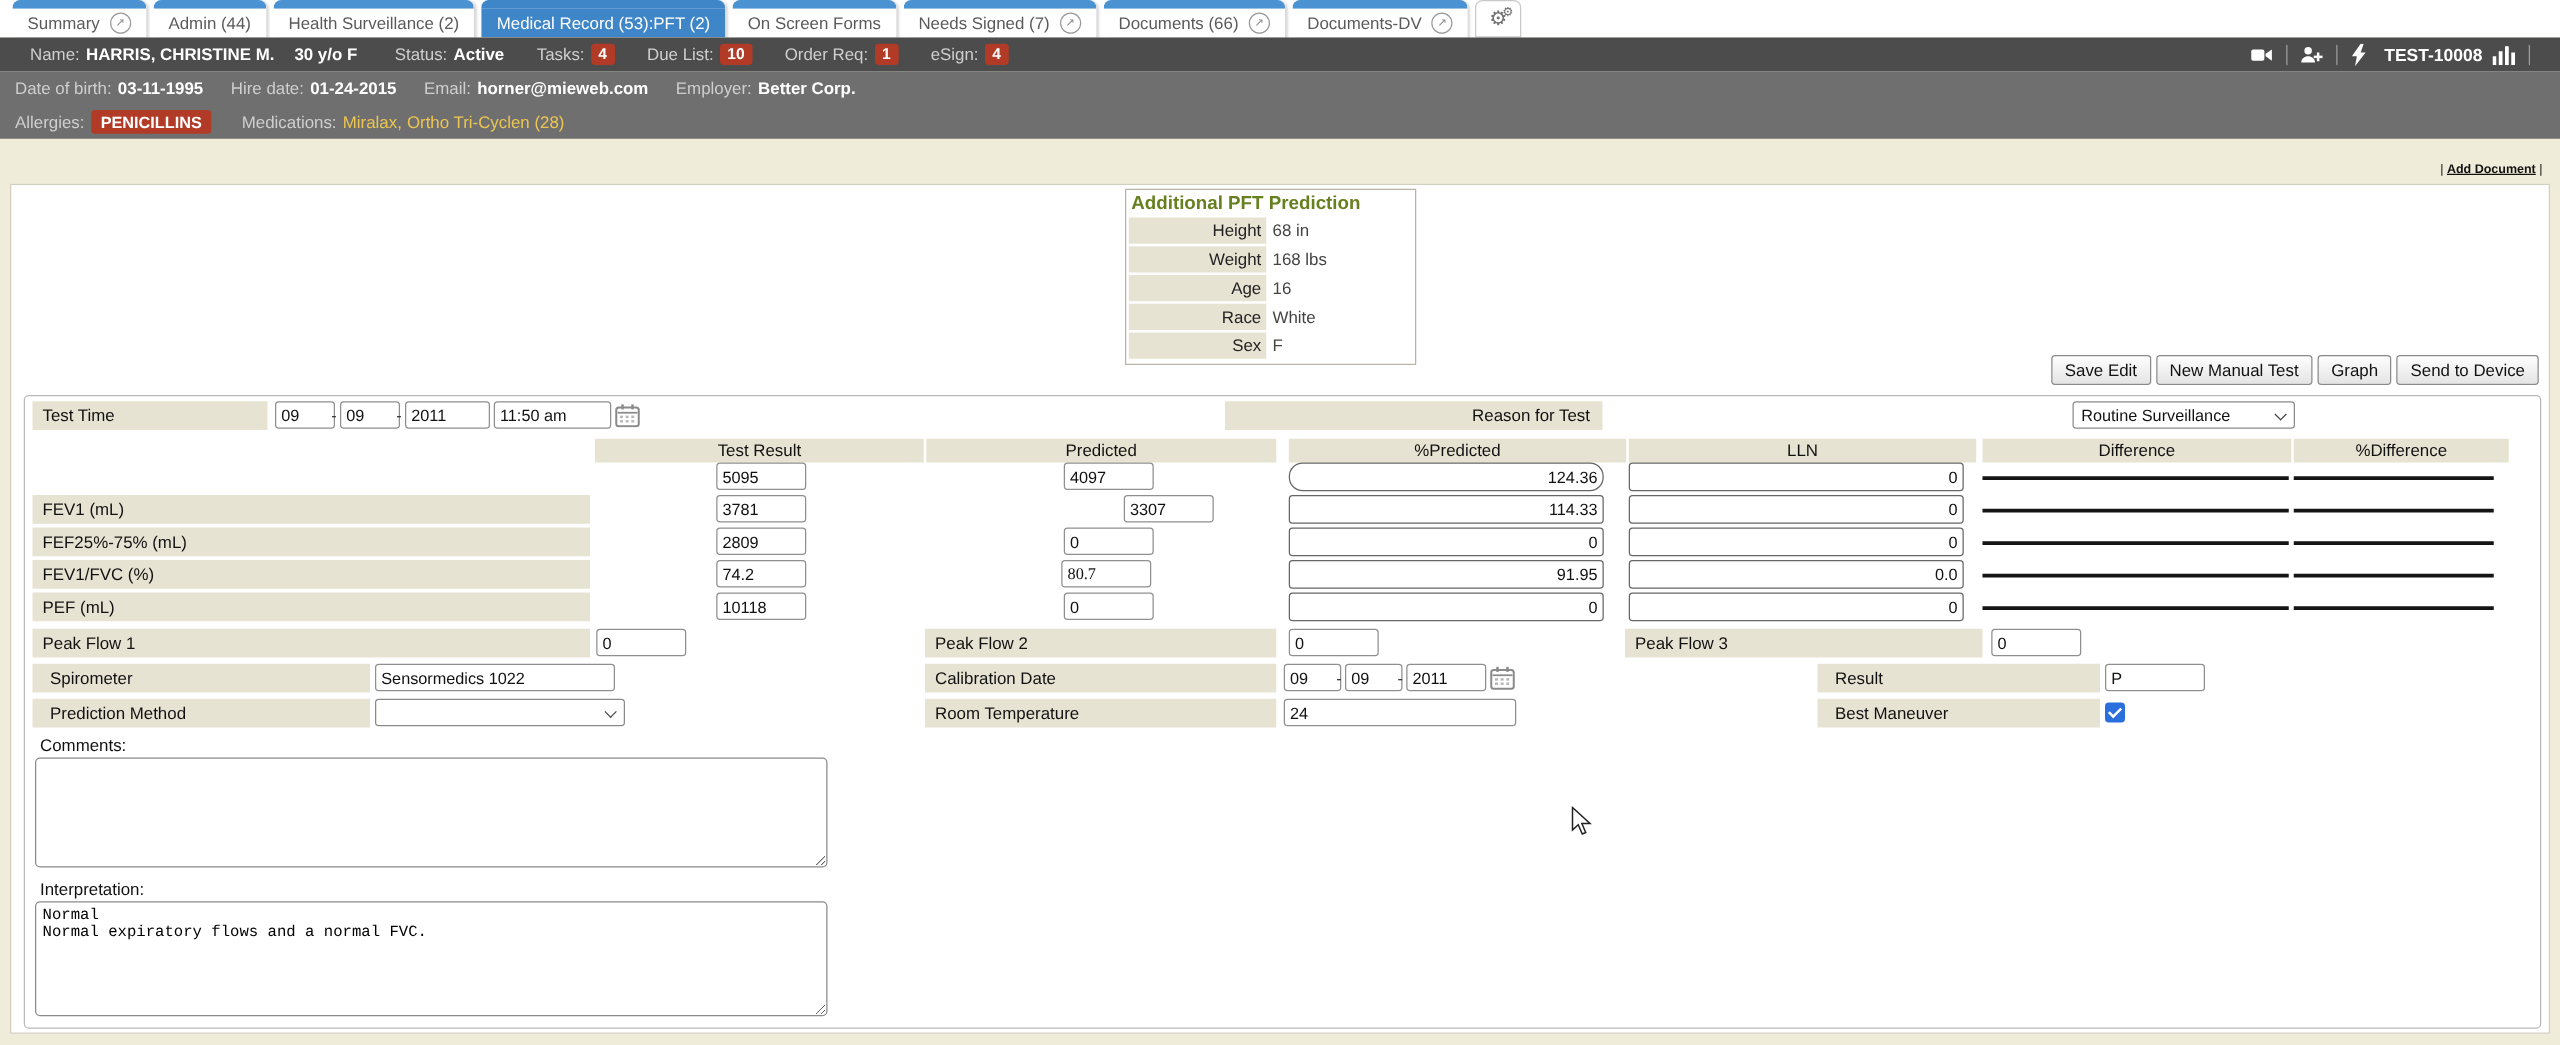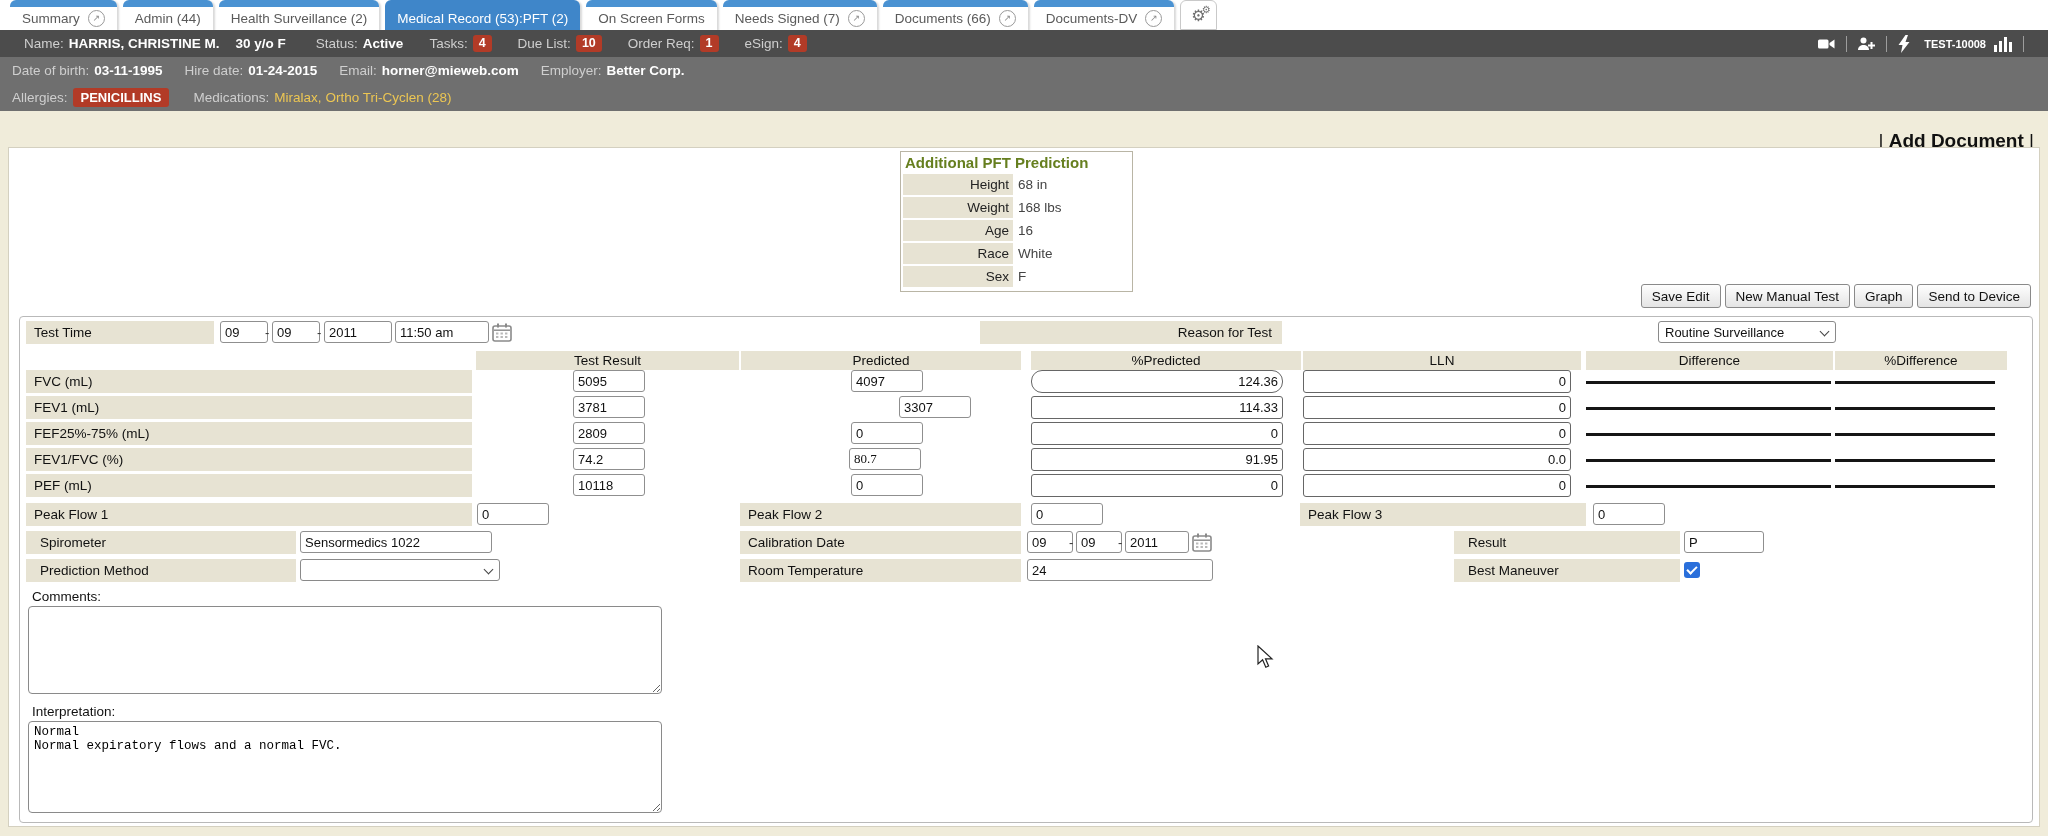--- a/index.html
+++ b/index.html
@@ -27,21 +27,21 @@
   .bar23{position:absolute;left:0;top:57px;width:2048px;height:54px;background:#6f6f6f;}
   .bline{height:27px;display:flex;align-items:center;padding:0 12px;font-size:13.5px;}
   .blabel{color:#cfcfcf;margin-right:5px;}
   .bval{color:#ffffff;font-weight:bold;}
   .badge{background:#b23b27;color:#fff;font-weight:bold;font-size:12.5px;border-radius:3px;
     padding:2px 6px;line-height:1;}
   .sep16{width:1px;height:16px;background:#9d9d9d;margin:0 10px;}
   .medlink{color:#ecc653;cursor:pointer;}
   .icon18{width:19px;height:18px;display:inline-block;}
   
-  .adddoc{position:absolute;top:130px;right:14px;font-size:19px;color:#111;}
+  .adddoc{position:absolute;top:130px;right:14px;font-size:10px;color:#111;}
   .adddoc .u{text-decoration:underline;font-weight:bold;cursor:pointer;}
   .panel{position:absolute;left:8px;top:147px;width:2032px;height:680px;background:#ffffff;
     border:1px solid #d4d0c0;box-sizing:border-box;}
   
   .pftbox{position:absolute;left:891px;top:3px;width:233px;border:1px solid #b9b5a5;
     background:#fff;box-sizing:border-box;padding-bottom:2px;}
   .pfttitle{color:#667f1f;font-weight:bold;font-size:15px;padding:2px 4px 3px 4px;}
   .pftrow{display:flex;height:21px;margin:0 2px 2px 2px;align-items:center;}
   .pftlabel{width:110px;background:#e7e3d3;height:21px;line-height:21px;text-align:right;
     padding-right:4px;box-sizing:border-box;font-size:13.5px;color:#222;}
@@ -178,21 +178,21 @@
           <rect x="13.5" y="7" width="2" height="7" fill="#fff"></rect>
           <rect x="11" y="9.5" width="7" height="2" fill="#fff"></rect>
         </svg>
     </span>
     <span class="sep16"></span>
     <span class="icon18">
       <svg width="14" height="18" viewBox="0 0 14 18">
           <path d="M8.5 0L1.5 10h4L4 18l8.5-11h-4L11 0z" fill="#fff"></path>
         </svg>
     </span>
-    <span class="bval" style="font-size:11px;margin:0 8px">TEST-10008</span>
+    <span class="bval" style="font-size:14px;margin:0 8px">TEST-10008</span>
     <span class="icon18">
       <svg width="18" height="18" viewBox="0 0 18 18">
           <rect x="0" y="10" width="3" height="7" fill="#fff"></rect>
           <rect x="5" y="6" width="3" height="11" fill="#fff"></rect>
           <rect x="10" y="2" width="3" height="15" fill="#fff"></rect>
           <rect x="15" y="7" width="3" height="10" fill="#fff"></rect>
         </svg>
     </span>
     <span class="sep16" style="margin-right:0"></span>
   </span>
@@ -294,21 +294,20 @@
     <div class="frow" style="top:34px;height:19px">
       <span class="hdrcell" style="left:456px;width:263px">Test Result</span>
       <span class="hdrcell" style="left:721px;width:280px">Predicted</span>
       <span class="hdrcell" style="left:1011px;width:270px">%Predicted</span>
       <span class="hdrcell" style="left:1283px;width:278px">LLN</span>
       <span class="hdrcell" style="left:1566px;width:247px">Difference</span>
       <span class="hdrcell" style="left:1815px;width:172px">%Difference</span>
     </div>
 
     <div class="frow" style="top:53px">
-      <span class="lblcell" style="left:6px;width:446px">FVC (mL)</span>
       <input class="inp" style="left: 553px; width: 62px;" value="5095">
       <input class="inp" style="left: 831px; width: 62px;" value="4097">
       <input class="inp right wideinp" style="left: 1011px; width: 242px; border-radius: 11px;" value="124.36">
       <input class="inp right wideinp" style="left: 1283px; width: 258px;" value="0">
       <span class="diffline" style="left:1566px;width:245px"></span>
       <span class="diffline" style="left:1815px;width:160px"></span>
     </div>
     <div class="frow" style="top:79px">
       <span class="lblcell" style="left:6px;width:446px">FEV1 (mL)</span>
       <input class="inp" style="left: 553px; width: 62px;" value="3781">

